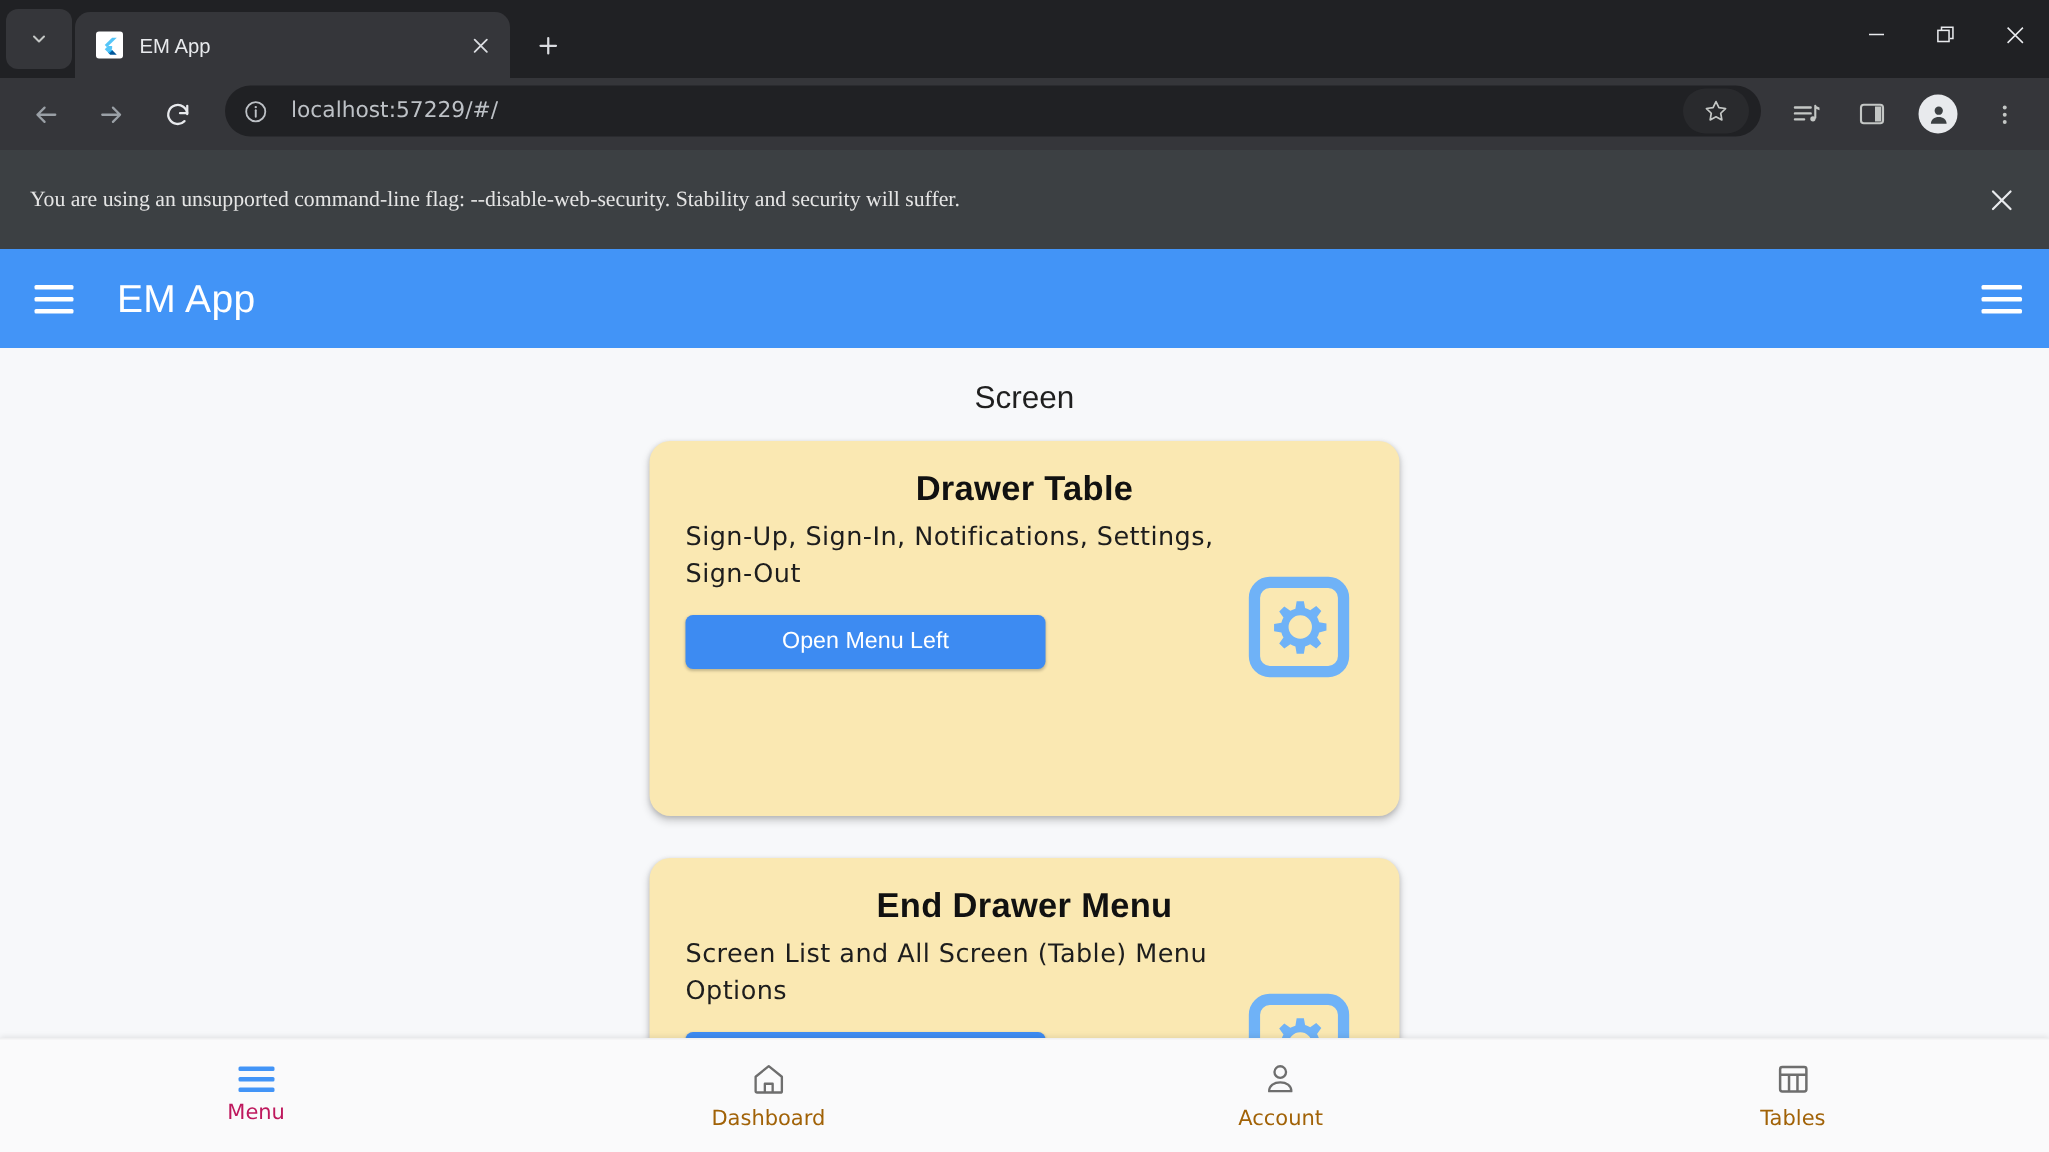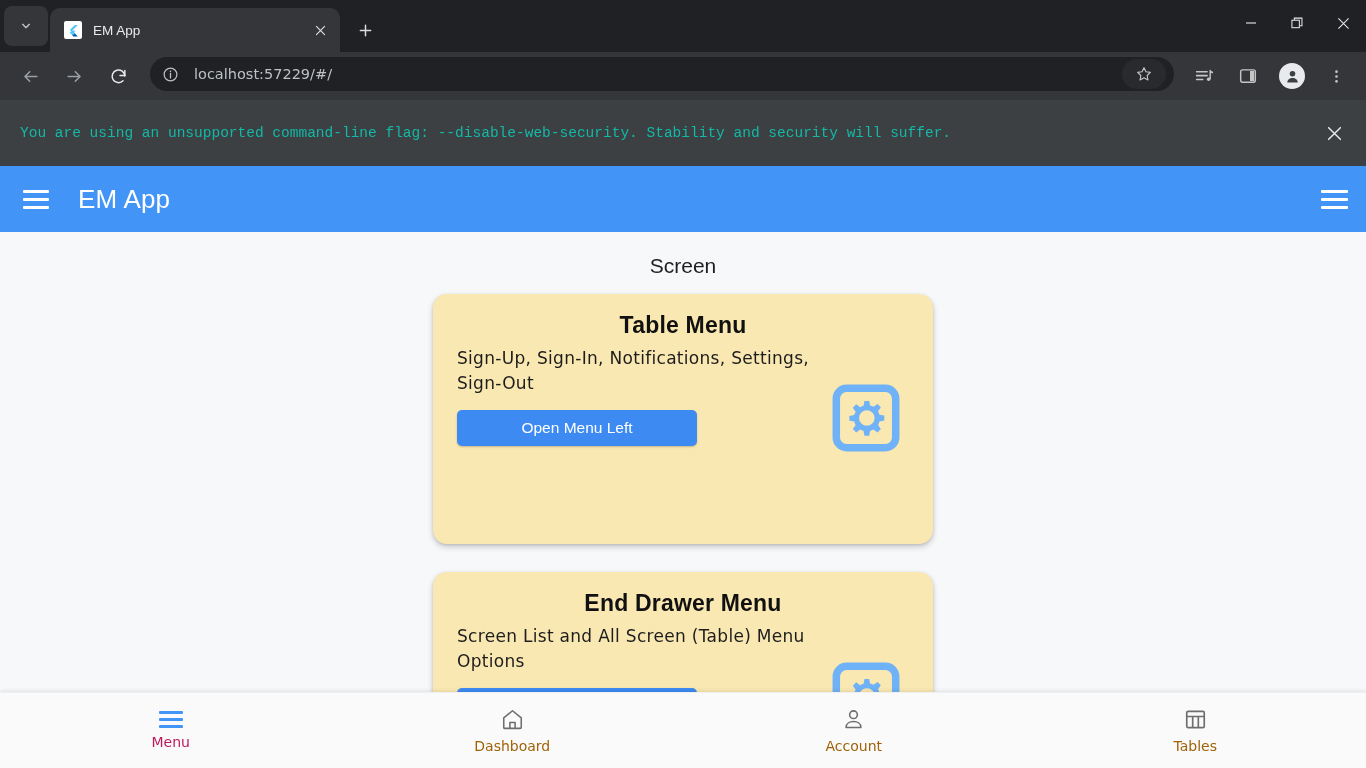--- a/index.html
+++ b/index.html
@@ -87,22 +87,22 @@
   .profile-av {
     width: 26px; height: 26px; border-radius: 50%; background: #e8eaed;
     display: flex; align-items: center; justify-content: center;
   }
 
   .flagbar {
     height: 66px; background: #3c4043; display: flex; align-items: center;
     padding: 0 16px 0 20px; flex: 0 0 66px;
   }
   .flagtext {
-    color: #14b8a6; font-size: 14.5px; flex: 1;
-    font-family: Liberation Mono, monospace;
+    color: #e5e5e5; font-size: 14.5px; flex: 1;
+    font-family: Liberation Serif, serif;
   }
   .flagclose {
     width: 32px; height: 32px; display: flex; align-items: center;
     justify-content: center; cursor: pointer;
   }
 
   
   .viewport {
     flex: 1; position: relative; background: #F7F8FA; overflow: hidden;
   }
@@ -321,21 +321,21 @@
           <span></span>
       </div>
     </div>
 
     <div class="page">
       <div class="welcome">Screen</div>
 
       <div class="cards">
 
         <div class="card card-1">
-          <div class="card-title">Table Menu</div>
+          <div class="card-title">Drawer Table</div>
           <div class="card-body">
             <div class="card-left">
               <div class="card-sub">Sign-Up, Sign-In, Notifications, Settings, Sign-Out</div>
               <button class="card-btn">Open Menu Left</button>
             </div>
             <div class="card-icon">
               <svg width="72" height="72" viewBox="0 0 24 24">
                 <rect x="2.1" y="2.1" width="19.8" height="19.8" rx="3.4" stroke="#6FB2F7" stroke-width="2.5" fill="none"></rect>
                 <path fill="#6FB2F7" d="M18.1 12.8v-1.6l-1.62-.28a4.8 4.8 0 0 0-.47-1.13l.95-1.34-1.13-1.13-1.34.95a4.8 4.8 0 0 0-1.13-.47L13.08 6.3h-1.6l-.28 1.62c-.4.11-.78.27-1.13.47l-1.34-.95-1.13 1.13.95 1.34c-.2.35-.36.73-.47 1.13l-1.62.28v1.6l1.62.28c.11.4.27.78.47 1.13l-.95 1.34 1.13 1.13 1.34-.95c.35.2.73.36 1.13.47l.28 1.62h1.6l.28-1.62c.4-.11.78-.27 1.13-.47l1.34.95 1.13-1.13-.95-1.34c.2-.35.36-.73.47-1.13zM12.28 14.6a2.6 2.6 0 1 1 0-5.2 2.6 2.6 0 0 1 0 5.2z"></path>
               </svg>

